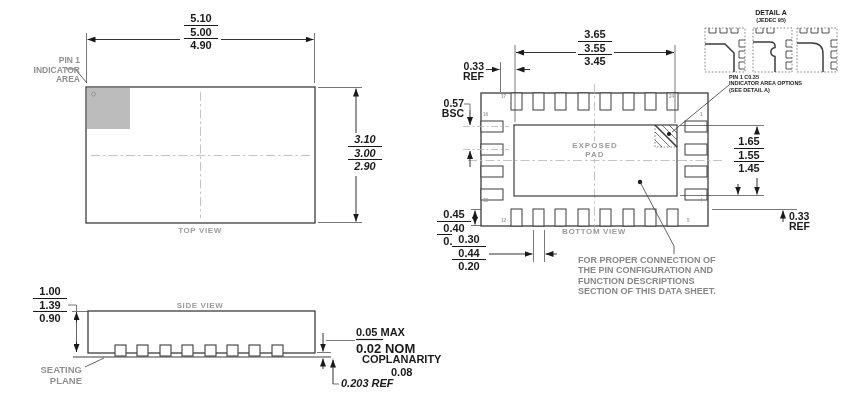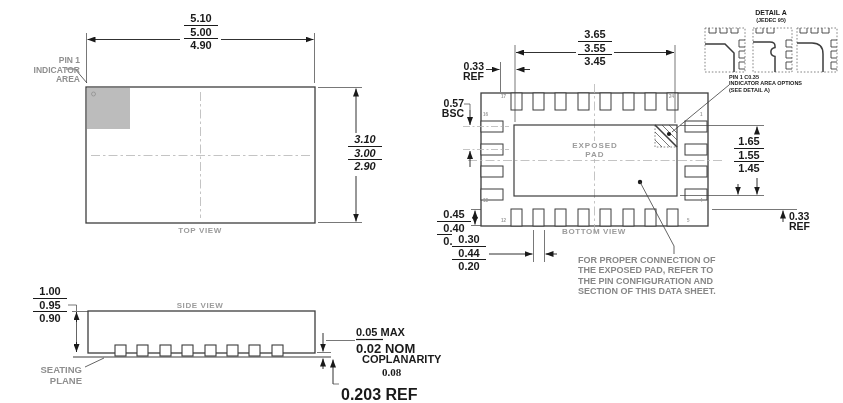--- a/index.html
+++ b/index.html
@@ -168,33 +168,33 @@
 </div>
 <div class="p1area" style="left:24px;top:56px;width:56px;">
   <span style="display:block">PIN 1</span>
   <span style="display:block">INDICATOR</span>
   <span style="display:block">AREA</span>
 </div>
 <div class="vlabel" style="left:160px;top:226px;width:80px;">TOP VIEW</div>
 
 <div class="stack" style="left:33px;top:285px;width:34px;">
   <span class="u">1.00</span>
-  <span class="u">0.95</span>
+  <span class="u">1.39</span>
   <span>0.90</span>
 </div>
 <div class="vlabel" style="left:160px;top:301px;width:80px;">SIDE VIEW</div>
 <div class="p1area" style="left:24px;top:365px;width:58px;font-size:9.5px;line-height:10.5px;">
   <span style="display:block">SEATING</span>
   <span style="display:block">PLANE</span>
 </div>
 <div class="t" style="left:356px;top:326px;font-size:11px;">0.05 MAX</div>
 <div class="t" style="left:356px;top:341px;font-size:13px;">0.02 NOM</div>
 <div class="t" style="left:362px;top:353px;font-size:11px;">COPLANARITY</div>
-<div class="t" style="left:382px;top:366px;font-size:11px;font-family:Liberation Serif, serif;">0.08</div>
-<div class="t" style="left:341px;top:386px;font-size:16px;">0.203 REF</div>
+<div class="t" style="left:391px;top:366px;font-size:11px;">0.08</div>
+<div class="t" style="left:341px;top:377px;font-size:11px;font-style:italic;">0.203 REF</div>
 
 <div class="stack" style="left:578px;top:28px;width:34px;">
   <span class="u">3.65</span>
   <span class="u">3.55</span>
   <span>3.45</span>
 </div>
 <div class="stack" style="left:734px;top:135px;width:30px;">
   <span class="u">1.65</span>
   <span class="u">1.55</span>
   <span>1.45</span>
@@ -221,22 +221,22 @@
   <span>0.33</span>
       <span>REF</span>
 </div>
 <div class="vlabel" style="left:560px;top:141px;width:70px;letter-spacing:1px;background:#fff;">
   <span style="display:block">EXPOSED</span>
   <span style="display:block">PAD</span>
 </div>
 <div class="vlabel" style="left:554px;top:227px;width:80px;">BOTTOM VIEW</div>
 <div class="note" style="left:578px;top:255px;">
   <span style="display:block">FOR PROPER CONNECTION OF</span>
-  <span style="display:block">THE EXPOSED PAD, REFER TO</span>
   <span style="display:block">THE PIN CONFIGURATION AND</span>
+  <span style="display:block">FUNCTION DESCRIPTIONS</span>
   <span style="display:block">SECTION OF THIS DATA SHEET.</span>
 </div>
 <div class="p1note" style="left:729px;top:74px;">
   <span style="display:block">PIN 1 C0.35</span>
   <span style="display:block">INDICATOR AREA OPTIONS</span>
   <span style="display:block">(SEE DETAIL A)</span>
 </div>
 
 <div class="tiny" style="left:501px;top:95px;">17</div>
 <div class="tiny" style="left:669px;top:95px;">24</div>

